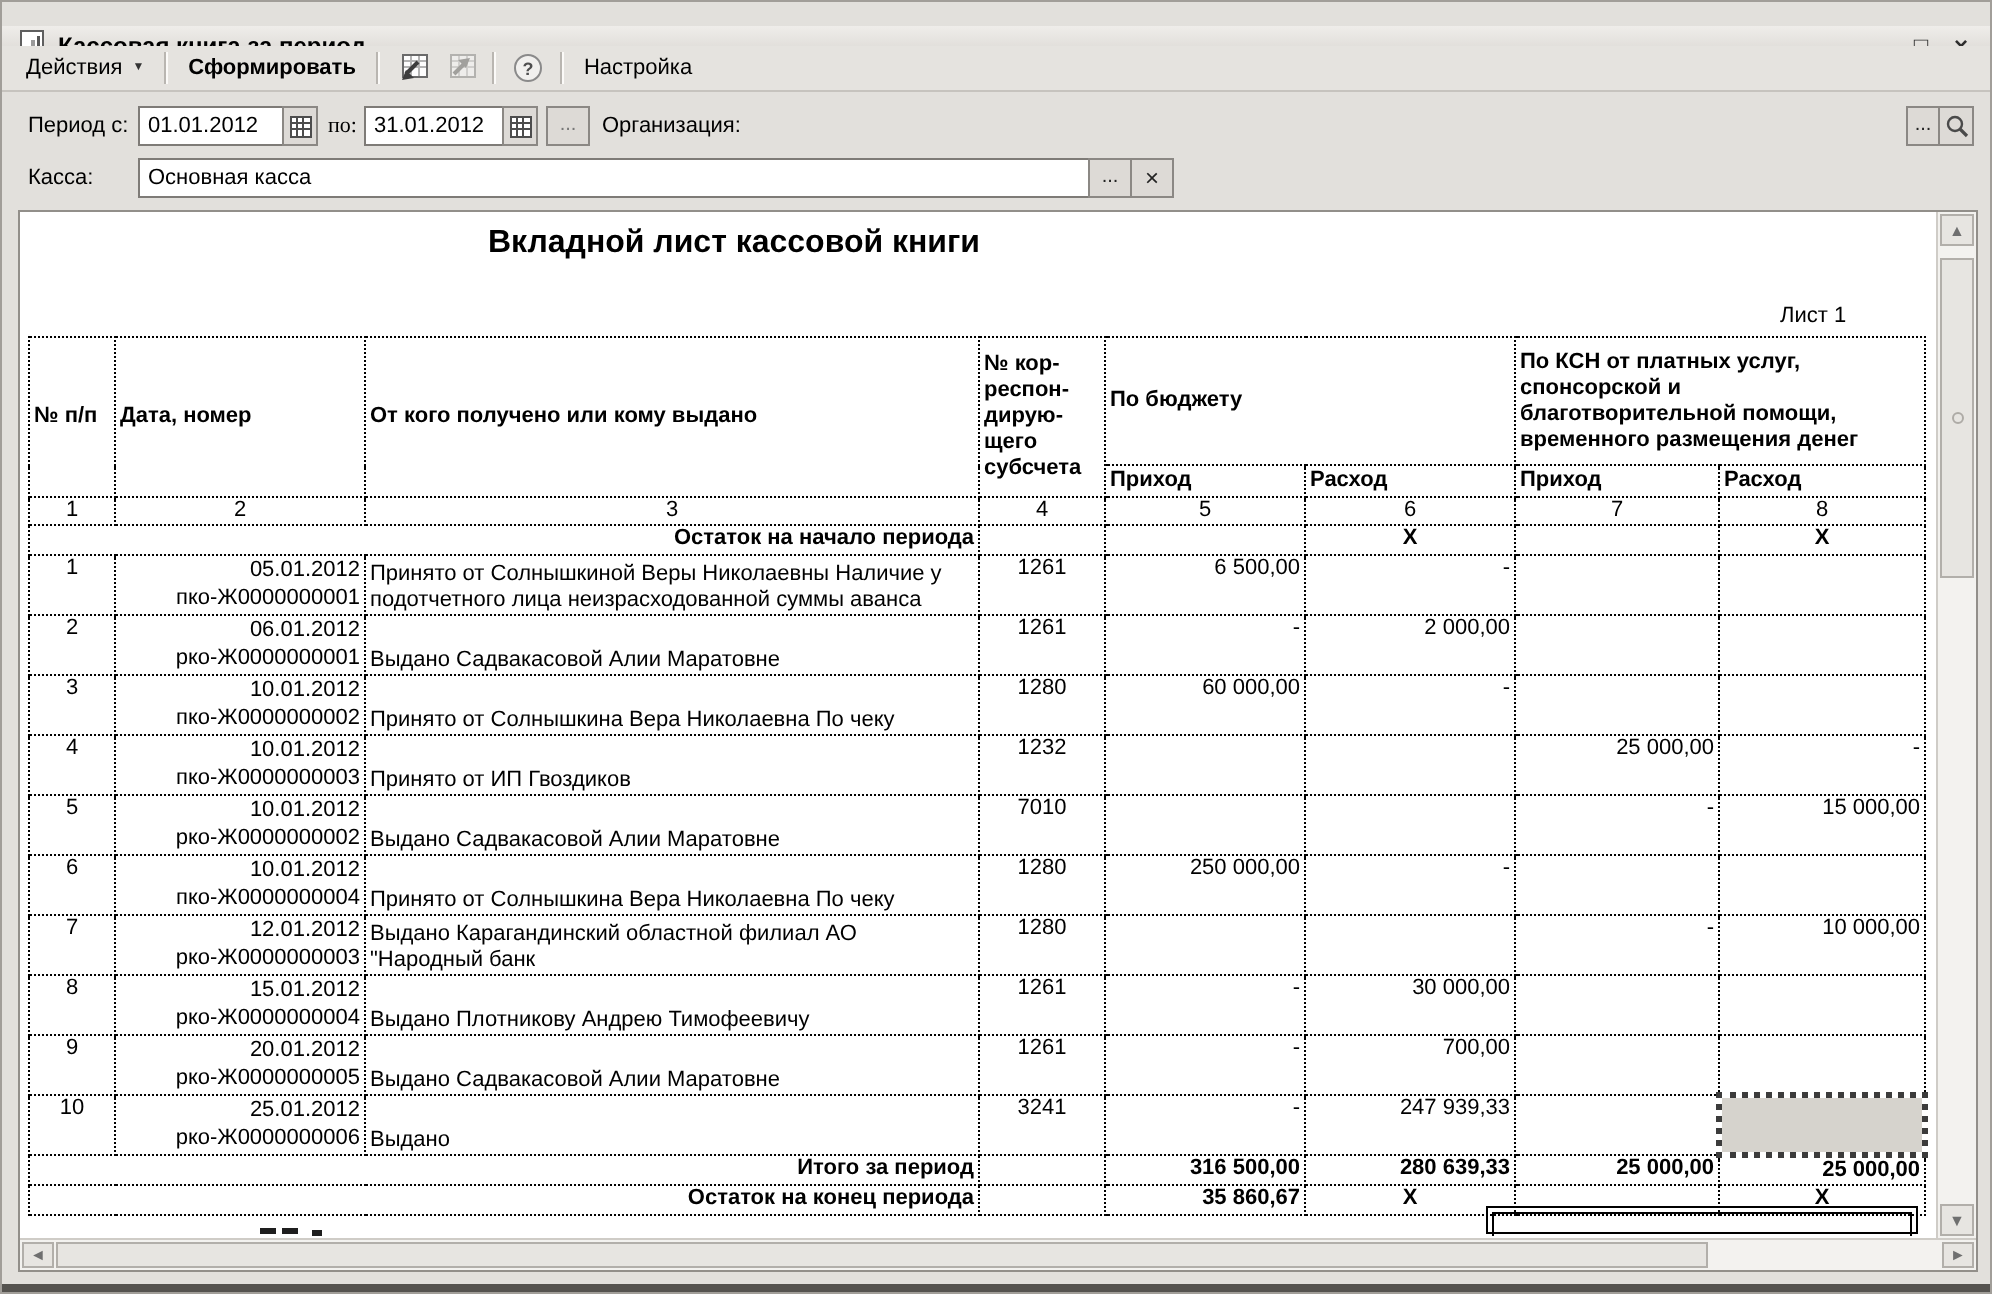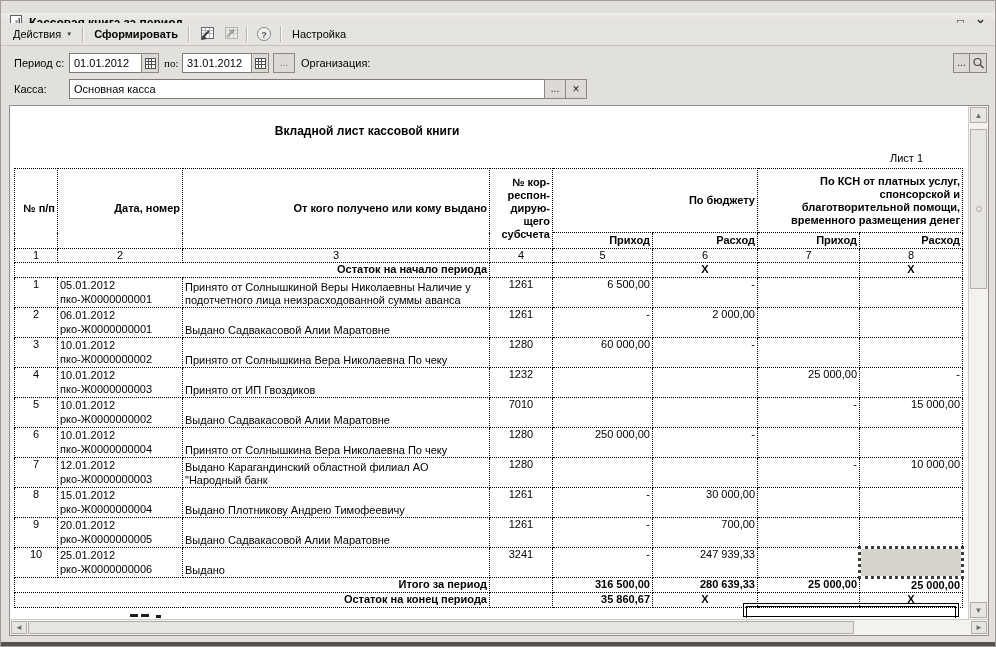--- a/index.html
+++ b/index.html
@@ -31,33 +31,33 @@
   .flabel{position:absolute;line-height:20px;white-space:nowrap;}
   .finput{position:absolute;height:20px;box-sizing:border-box;background:#fff;border:1px solid #7e7b77;
     line-height:18px;padding-left:4px;overflow:hidden;white-space:nowrap;}
   .sqbtn{position:absolute;height:20px;box-sizing:border-box;background:#dddad6;border:1px solid #8b8884;
     display:flex;align-items:center;justify-content:center;font-size:10px;line-height:1;color:#222;}
   .sqbtn.dim{color:#777;}
 
   
   .report{position:absolute;left:8px;top:104px;width:980px;height:531px;box-sizing:border-box;
     background:#fff;border:1px solid #928f8a;overflow:hidden;}
-  .rtitle{position:absolute;top:18px;left:0;width:714px;text-align:center;font-weight:bold;font-size:12px;}
+  .rtitle{position:absolute;top:7px;left:0;width:714px;text-align:center;font-weight:bold;font-size:16px;}
   .sheet-label{position:absolute;top:46px;left:880px;}
   .rtable{position:absolute;left:4px;top:62px;width:948px;border-collapse:collapse;table-layout:fixed;font-size:11px;}
   .rtable th,.rtable td{border:1px dotted #000;padding:0 2px;overflow:hidden;box-sizing:border-box;}
-  .rtable thead th{font-weight:bold;text-align:right;vertical-align:middle;line-height:13px;}
+  .rtable thead th{font-weight:bold;text-align:left;vertical-align:middle;line-height:13px;}
   .h1 th{height:64px;}
   .h2 th{height:16px;}
   .pre{white-space:pre-line;}
   .nrow td{height:13px;line-height:11px;text-align:center;padding:0;}
   .rtable tbody td{vertical-align:top;line-height:13px;}
   .c-num{text-align:center;height:30px;}
   .c-date{padding-left:3px;}
-  .c-date div{line-height:14px;white-space:nowrap;}
+  .c-date div{line-height:14px;white-space:nowrap;text-align:right;}
   .c-payee{vertical-align:bottom !important;padding:0 3px 1px 3px;}
   .c-sub{text-align:center;}
   .c-amt{text-align:right;padding-right:3px;}
   .sumrow td{height:15px;font-weight:bold;line-height:13px;}
   .sumlabel{text-align:right;padding-right:4px;}
   .xc{text-align:center;}
   td.selected{background:#d6d3cd;border:3px dotted #3c3c3c;}
 
   
   .clipbox{position:absolute;left:733px;top:497px;width:216px;height:14px;border:1px solid #000;box-sizing:border-box;}

